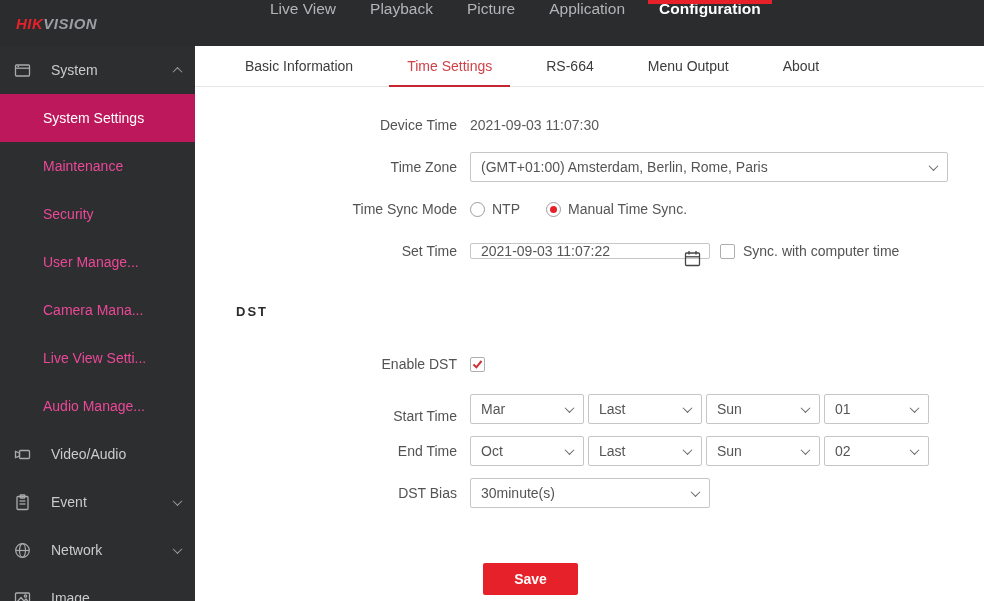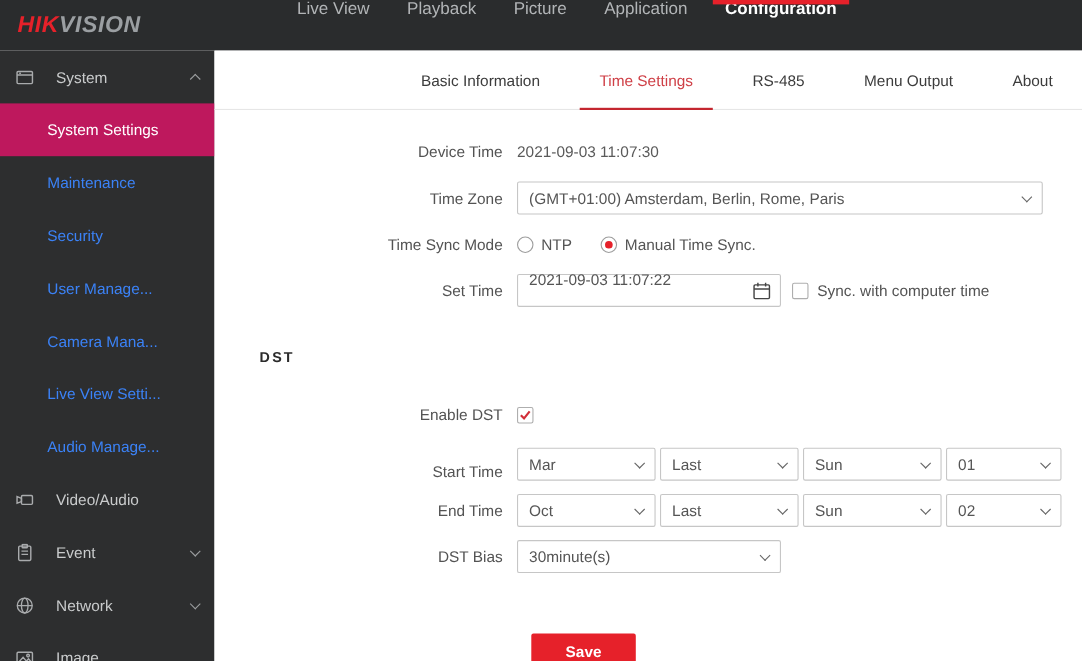--- a/index.html
+++ b/index.html
@@ -2,75 +2,75 @@
 <html><head>
 <meta charset="utf-8">
 <style>
   * { margin:0; padding:0; box-sizing:border-box; }
   html,body { width:984px; height:601px; overflow:hidden; background:#fff;
     font-family:"Liberation Sans","DejaVu Sans",sans-serif; }
 
   
   .topbar { height:46px; background:#2a2c2d; display:flex; align-items:stretch; }
   .logo { width:195px; display:flex; align-items:center; padding-left:16px;
-    font-style:italic; font-weight:bold; font-size:21px; letter-spacing:0.5px; }
+    font-style:italic; font-weight:bold; font-size:15px; letter-spacing:0.5px; }
   .logo .hik { color:#e6212a; }
   .logo .vision { color:#9b9fa2; }
   .nav { display:flex; margin-left:58px; }
   .nav-item { position:relative; display:flex; align-items:flex-start; padding:0 17px;
     color:#b2b5b7; font-size:15.5px; cursor:pointer; }
   .nav-item.active { color:#ffffff; font-weight:bold; }
   .nav-item.active .nav-indicator { position:absolute; top:0; left:6px; right:6px;
     height:4px; background:#e6212a; }
 
   
   .main { display:flex; height:555px; }
 
   
   .sidebar { width:195px; background:#2d2e2f; color:#8f9193; flex-shrink:0; }
   .side-row { height:48px; display:flex; align-items:center; padding:0 14px;
     font-size:14px; cursor:pointer; position:relative; }
   .side-row .ico { width:17px; height:17px; margin-right:20px; flex-shrink:0;
     color:#a9abad; display:flex; align-items:center; justify-content:center; }
   .side-row .lbl { flex:1; color:#c9cbcc; }
   .side-sub { height:48px; display:flex; align-items:center; padding-left:43px;
-    font-size:14px; color:#3b82f6; cursor:pointer; }
+    font-size:14px; color:#ec4899; cursor:pointer; }
   .side-sub.active { background:#be185d; color:#ffffff; }
   .chev { width:7px; height:7px; border-right:1.6px solid #9b9d9f;
     border-bottom:1.6px solid #9b9d9f; display:inline-block; }
   .chev.up { transform:rotate(-135deg) translate(-1px,-1px); }
   .chev.down { transform:rotate(45deg) translate(-1px,-1px); }
 
   
   .content { flex:1; background:#fff; display:flex; flex-direction:column; }
-  .tabbar { height:54px; display:flex; align-items:stretch; border-bottom:1px solid #e6e6e6;
-    padding-left:23px; flex-shrink:0;justify-content:flex-end; }
+  .tabbar { height:41px; display:flex; align-items:stretch; border-bottom:1px solid #e6e6e6;
+    padding-left:23px; flex-shrink:0; }
   .tab { display:flex; align-items:center; padding:0 27px; font-size:14px; color:#3c3c3c;
     cursor:pointer; position:relative; }
   .tab.active { color:#cf4047; }
   .tab.active::after { content:""; position:absolute; left:9px; right:9px; bottom:-1px;
     height:2px; background:#c4262f; }
 
   
   .form { padding-top:23px; font-size:14px; color:#555; }
   .row { display:flex; align-items:center; margin-bottom:12px; min-height:30px; }
   .flabel { width:275px; text-align:right; padding-right:13px; color:#535353; flex-shrink:0; }
   .value-text { color:#5a5a5a; }
 
   .sel { height:30px; border:1px solid #c6c6c6; border-radius:2px; background:#fff;
     display:flex; align-items:center; padding:0 10px; cursor:pointer; color:#555; }
   .sel .sel-txt { flex:1; overflow:hidden; white-space:nowrap; }
   .sel .chev { border-color:#666; width:7px; height:7px; margin-left:8px; }
   .sel.wide { width:478px; }
   .sel.med { width:240px; }
-  .sel.small { width:126px; margin-right:4px; }
+  .sel.small { width:114px; margin-right:4px; }
   .sel.small4 { width:105px; }
 
-  .txtin { width:240px; height:30px; border:1px solid #c6c6c6; border-radius:2px;
-    padding:0 30px 16px 10px; font-size:14px; color:#555; position:relative; display:flex; align-items:flex-end; }
+  .txtin { width:240px; height:16px; border:1px solid #c6c6c6; border-radius:2px;
+    padding:0 30px 0 10px; font-size:14px; color:#555; position:relative; display:flex; align-items:center; }
   .txtin input { border:none; outline:none; flex:1; font-size:14px; color:#555;
     font-family:inherit; background:transparent; }
   .cal { position:absolute; right:8px; top:6px; width:17px; height:17px; color:#444; cursor:pointer; }
 
   .radio { width:15px; height:15px; border:1px solid #9d9d9d; border-radius:50%;
     display:inline-flex; align-items:center; justify-content:center; margin-right:7px;
     cursor:pointer; flex-shrink:0; background:#fff; }
   .radio.checked .dot { width:7px; height:7px; border-radius:50%; background:#e6212a; }
   .radio-group { display:flex; align-items:center; }
   .radio-opt { display:flex; align-items:center; margin-right:26px; cursor:pointer; }
@@ -201,21 +201,21 @@
 
   <div class="content">
     <div class="tabbar">
       <div class="tab">
           <span>Basic Information</span>
         </div>
       <div class="tab active">
           <span>Time Settings</span>
         </div>
       <div class="tab">
-          <span>RS-485</span>
+          <span>RS-664</span>
         </div>
       <div class="tab">
           <span>Menu Output</span>
         </div>
       <div class="tab">
           <span>About</span>
         </div>
     </div>
 
     <div class="form">

